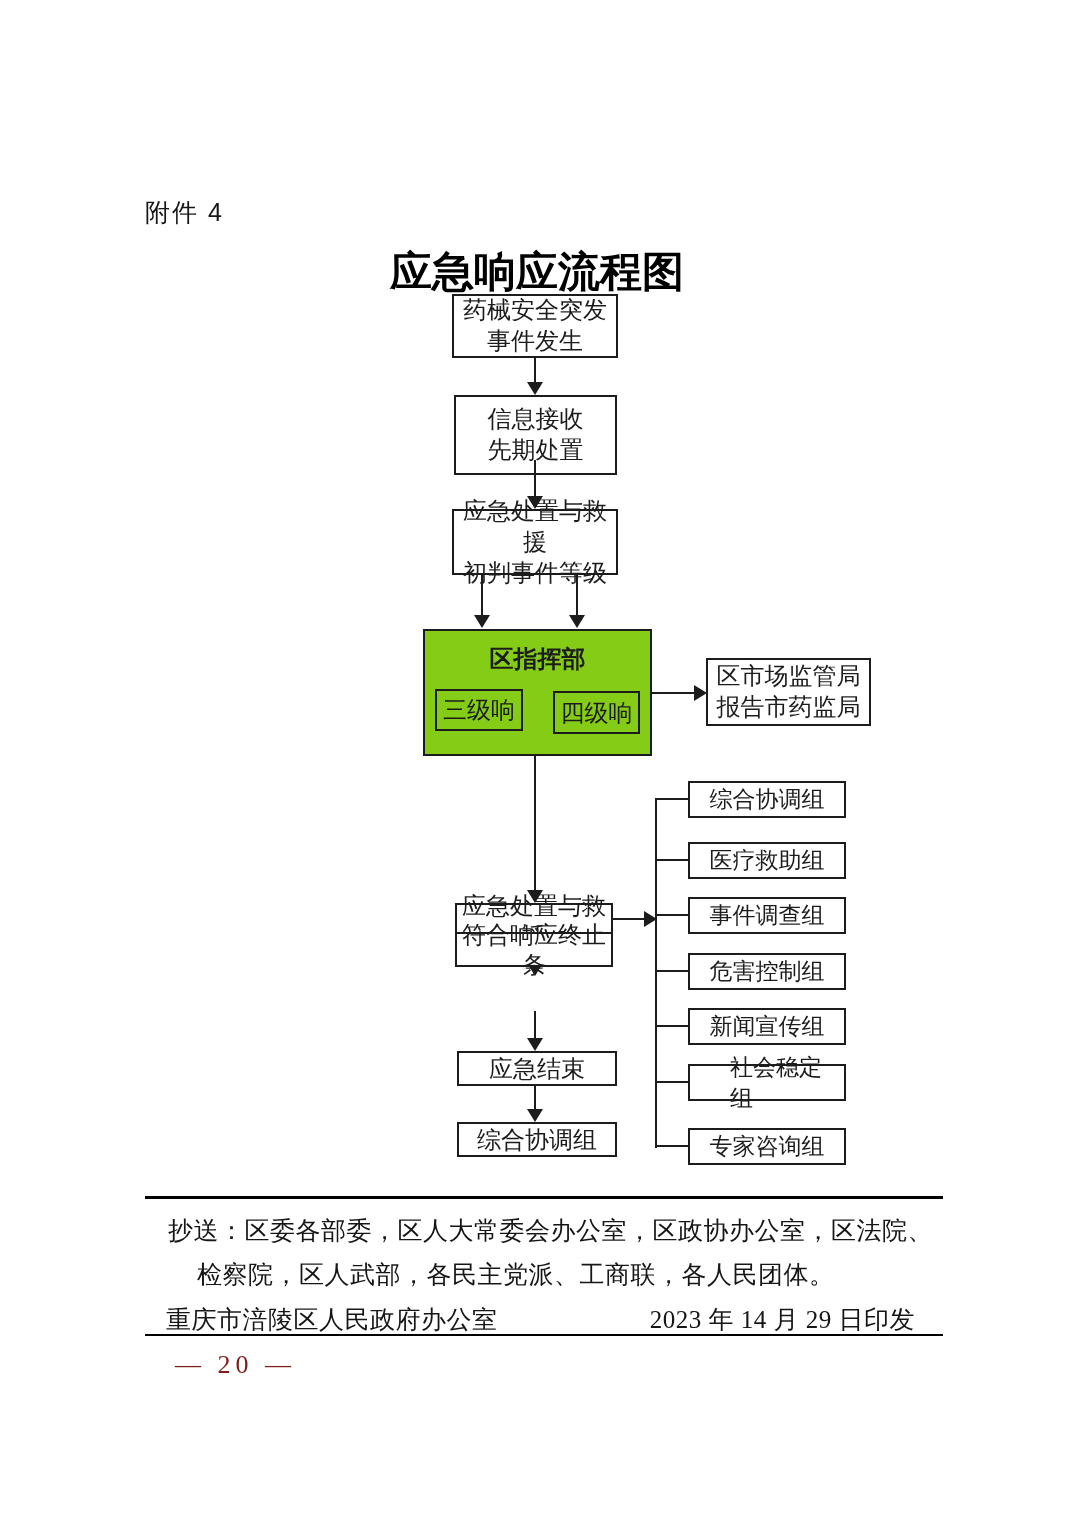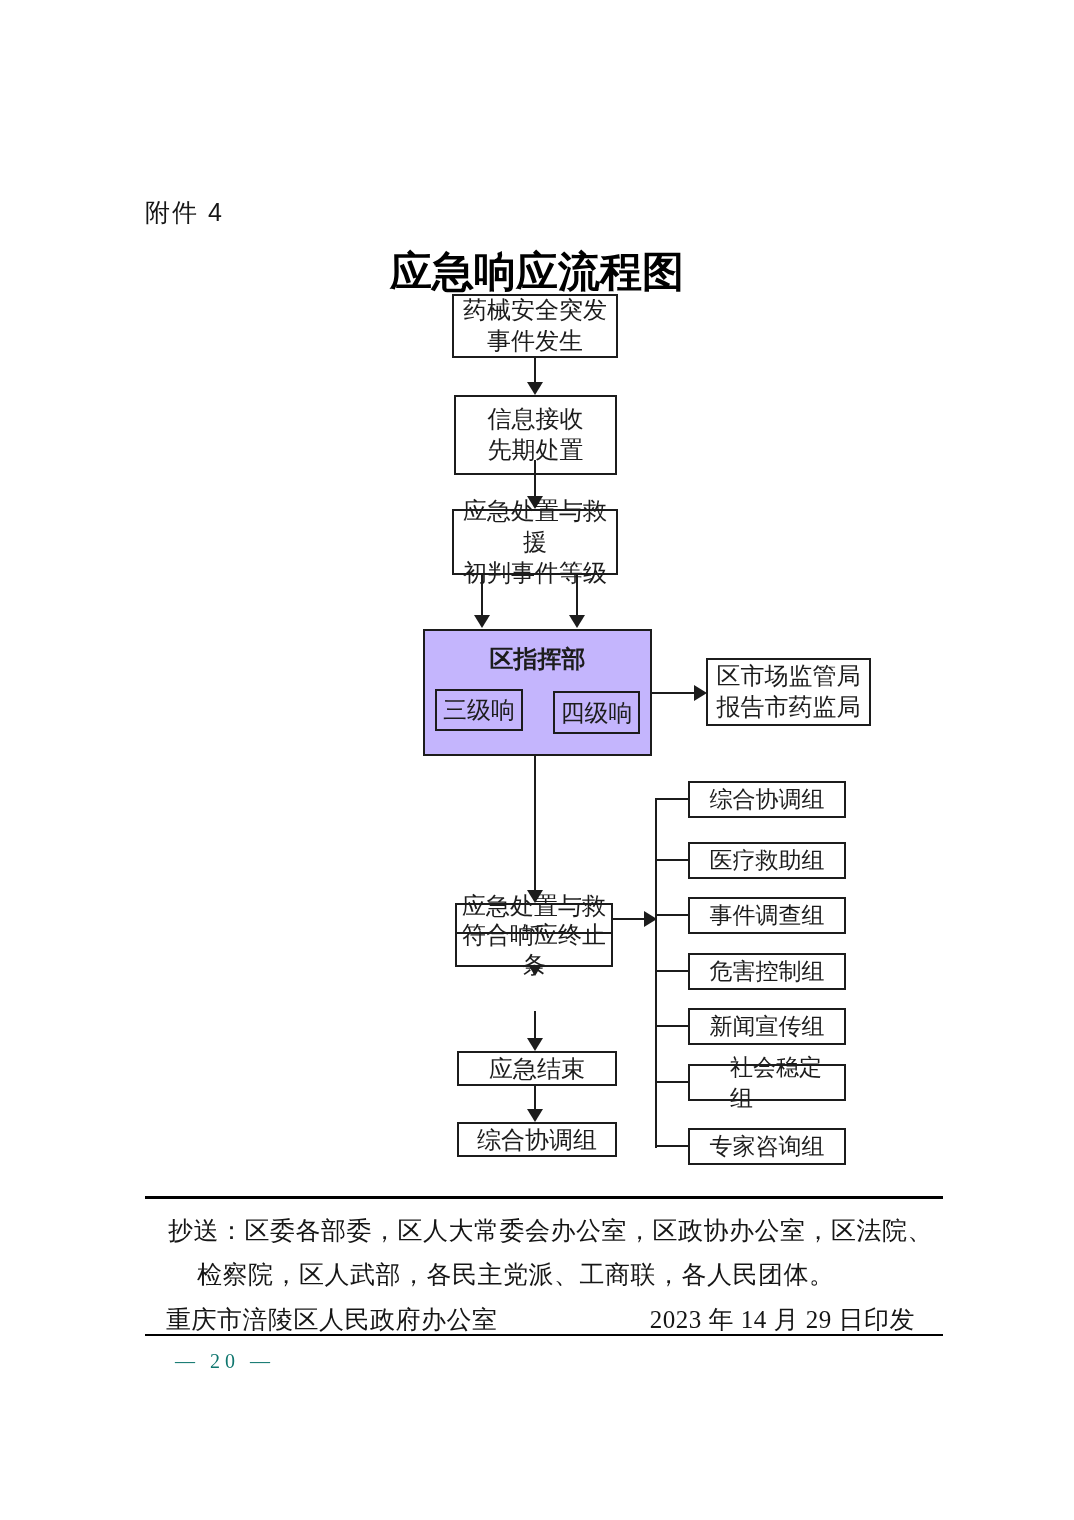--- a/index.html
+++ b/index.html
@@ -28,21 +28,21 @@
     background:#fff;
     text-align:center;
     font-size:24px;color:#1c1c1c;
     box-sizing:border-box;
     display:flex;flex-direction:column;justify-content:center;
     line-height:31px;
   }
   .fbox.single{line-height:30px;}
   .cmdbox{
     position:absolute;left:423px;top:629px;width:229px;height:127px;
-    border:2px solid #1c1c1c;box-sizing:border-box;background:#c4b5fd;
+    border:2px solid #1c1c1c;box-sizing:border-box;background:#84cc16;
   }
   .cmd-label{
     position:absolute;left:0;top:12px;width:100%;
     text-align:center;
     font-family:"Liberation Sans", sans-serif;
     font-weight:bold;font-size:24px;color:#1c1c1c;
   }
   .subbox{
     position:absolute;
     border:2px solid #1c1c1c;box-sizing:border-box;
@@ -67,21 +67,21 @@
     display:flex;align-items:center;justify-content:center;
     font-size:23px;color:#1c1c1c;
   }
   .rule{position:absolute;background:#000;}
   .footer-text{
     position:absolute;
     font-size:25px;color:#161616;letter-spacing:0.5px;white-space:nowrap;
   }
   .pagenum{
     position:absolute;left:175px;top:1350px;
-    font-size:20px;color:#0f766e;letter-spacing:5px;
+    font-size:26px;color:#7f1d1d;letter-spacing:5px;
   }
 </style>
 </head>
 <body>
 
 <div class="page">
 
   <div class="attachment">附件 4</div>
   <div class="title">应急响应流程图</div>
 

